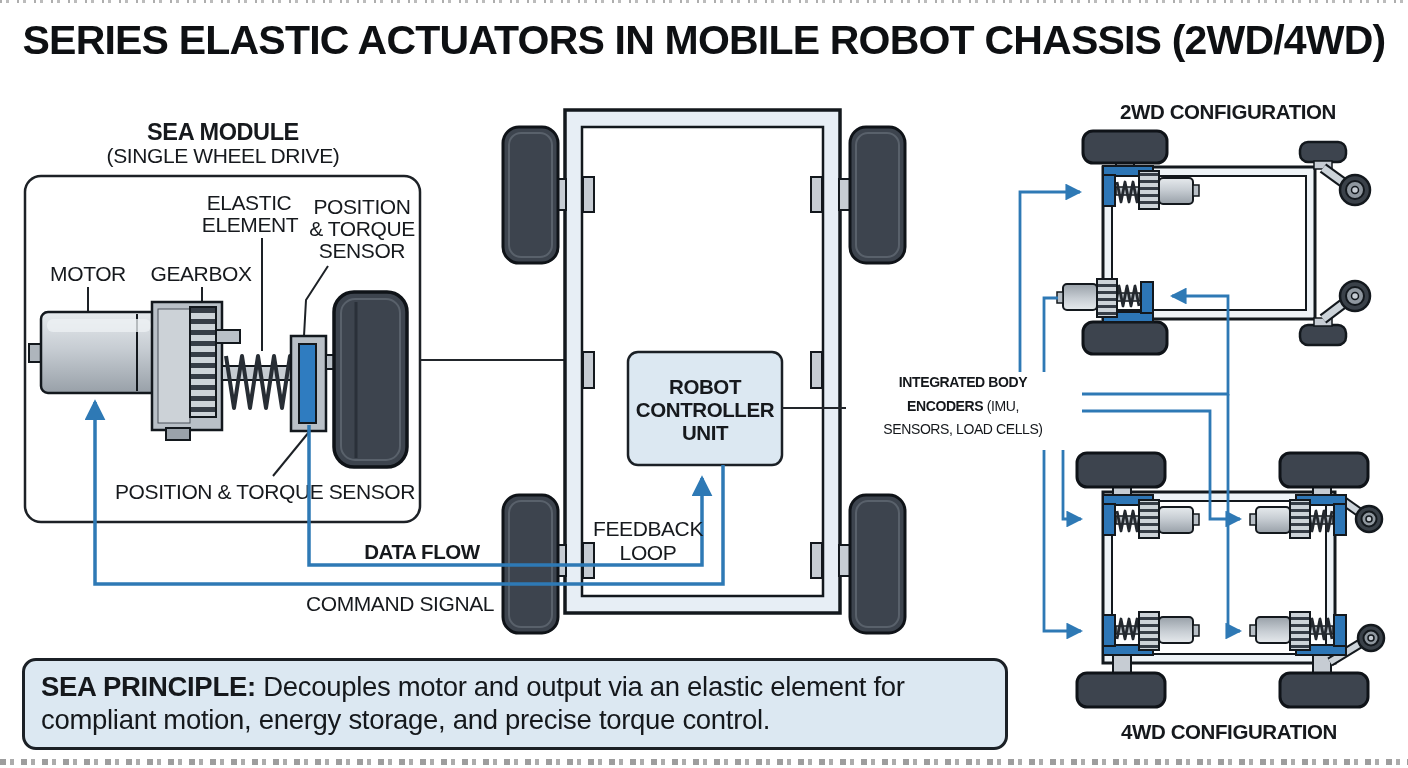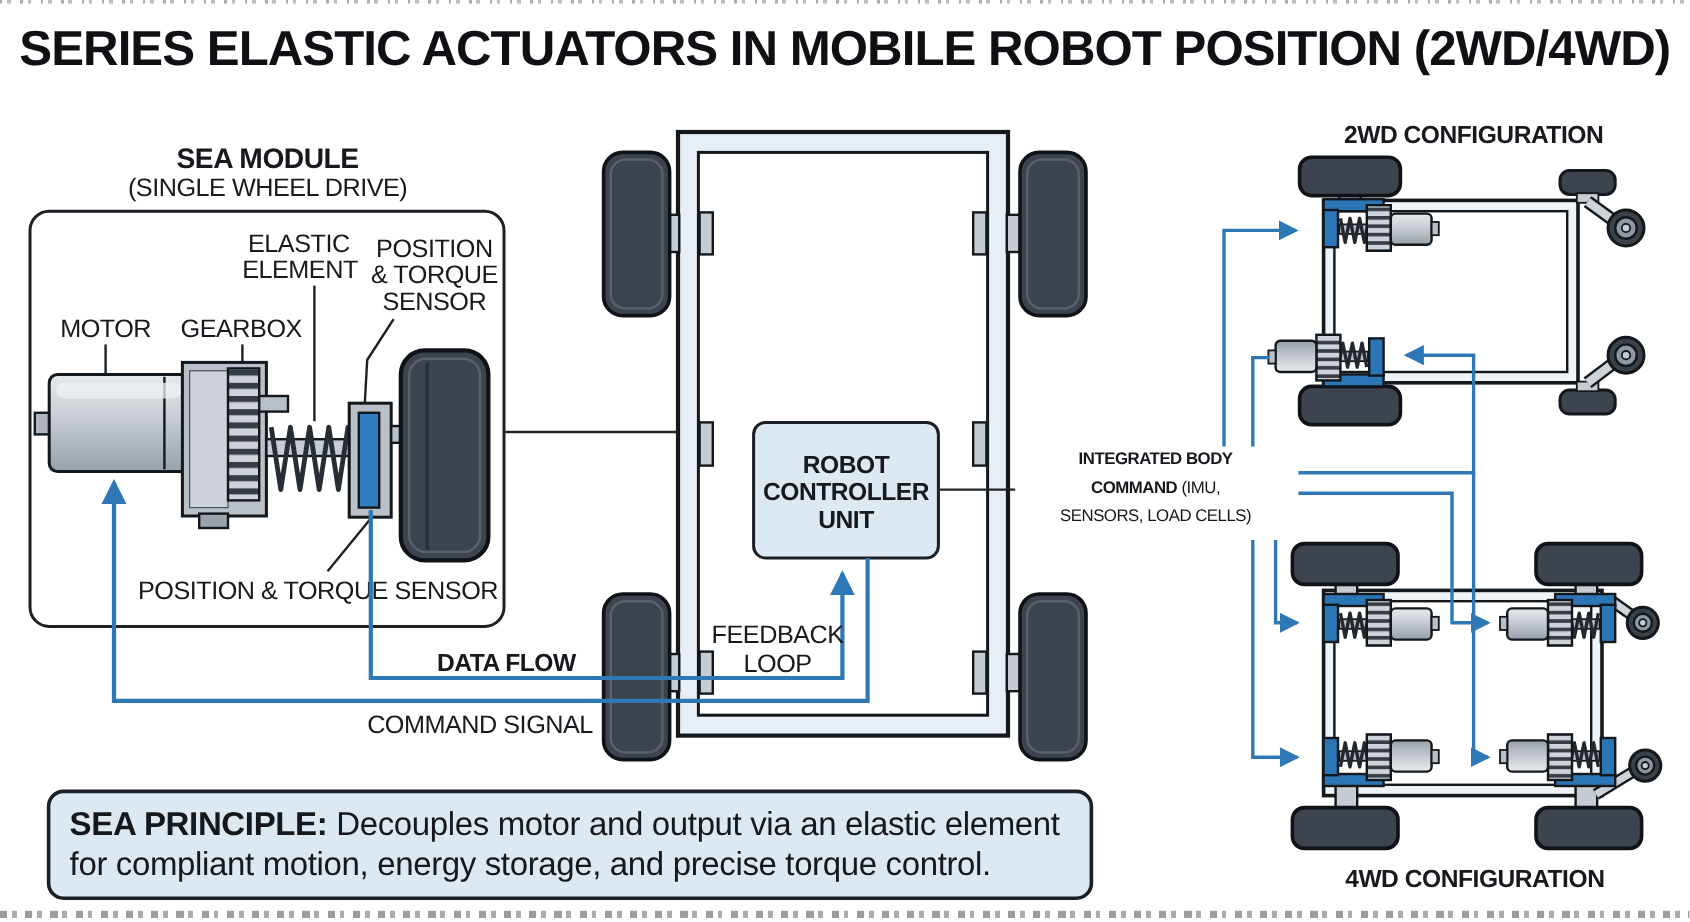--- a/index.html
+++ b/index.html
@@ -1,43 +1,43 @@
 <!DOCTYPE html>
 <html><head>
 <meta charset="utf-8">
 <style>
   html,body{margin:0;padding:0;background:#ffffff;width:1408px;height:768px;overflow:hidden;}
   body{font-family:"Liberation Sans",sans-serif;color:#14171b;position:relative;}
   .abs{position:absolute;}
   #main-title{top:17px;left:0;width:1408px;text-align:center;font-size:41px;font-weight:bold;
     letter-spacing:-0.8px;color:#0e1013;white-space:nowrap;}
-  #principle-box{left:22px;top:658px;width:872px;box-sizing:border-box;background:#dce8f2;
+  #principle-box{left:22px;top:658px;width:986px;box-sizing:border-box;background:#dce8f2;
     border:3px solid #1b2026;border-radius:14px;padding:9px 16px 11px 16px;
-    font-size:27.5px;line-height:33px;letter-spacing:-0.3px;color:#15181c;margin-left:17px;}
+    font-size:27.5px;line-height:33px;letter-spacing:-0.3px;color:#15181c;}
   #body-sensors-label{left:830px;top:371px;width:266px;text-align:center;
     font-size:14px;line-height:23.5px;letter-spacing:-0.4px;color:#14171b;}
   .edge-noise{left:0;width:1408px;pointer-events:none;}
   #edge-top{top:0;height:3px;opacity:.45;
     background:repeating-linear-gradient(90deg,#4a4a4a 0 2px,transparent 2px 6px,#6a6a6a 6px 9px,transparent 9px 17px);}
   #edge-bottom{top:759px;height:6px;opacity:.5;
     background:repeating-linear-gradient(90deg,#3c3c3c 0 6px,transparent 6px 10px,#585858 10px 14px,transparent 14px 21px);}
   svg{position:absolute;left:0;top:0;}
   text{font-family:"Liberation Sans",sans-serif;fill:#16191d;letter-spacing:-0.4px;}
   .t21{font-size:21px;}
   .t20b{font-size:20.5px;font-weight:bold;}
   .t23b{font-size:23.5px;font-weight:bold;}
   .tb{font-weight:bold;}
 </style>
 </head>
 <body>
 
 <div class="abs edge-noise" id="edge-top"></div>
 <div class="abs edge-noise" id="edge-bottom"></div>
 
-<div class="abs" id="main-title">SERIES ELASTIC ACTUATORS IN MOBILE ROBOT POSITION (2WD/4WD)</div>
+<div class="abs" id="main-title">SERIES ELASTIC ACTUATORS IN MOBILE ROBOT CHASSIS (2WD/4WD)</div>
 
 <svg width="1408" height="768" viewBox="0 0 1408 768">
   <defs>
     <linearGradient id="metal" x1="0" y1="0" x2="0" y2="1">
       <stop offset="0" stop-color="#e6eaed"></stop>
       <stop offset="0.45" stop-color="#c7cdd3"></stop>
       <stop offset="1" stop-color="#98a0a8"></stop>
     </linearGradient>
     <pattern id="teeth" patternUnits="userSpaceOnUse" width="8" height="7">
       <rect width="8" height="7" fill="#cdd3d8"></rect>
@@ -234,20 +234,20 @@
   </g>
 
   <text class="t20b" x="422" y="559" text-anchor="middle" font-size="21.5">DATA FLOW</text>
   <text class="t21" x="400" y="611" text-anchor="middle" font-size="21.5">COMMAND SIGNAL</text>
   <text class="t21" x="648" y="536" text-anchor="middle">FEEDBACK</text>
   <text class="t21" x="648" y="560" text-anchor="middle">LOOP</text>
 </svg>
 
 <div class="abs" id="body-sensors-label">
   <span class="tb">INTEGRATED BODY</span><br>
-  <span class="tb">COMMAND</span><span>&nbsp;(IMU,</span><br>
+  <span class="tb">ENCODERS</span><span>&nbsp;(IMU,</span><br>
   <span>SENSORS, LOAD CELLS)</span>
 </div>
 
 <div class="abs" id="principle-box">
   <b>SEA PRINCIPLE:</b>
   <span>Decouples motor and output via an elastic element for compliant motion, energy storage, and precise torque control.</span>
 </div>
 
 </body></html>

